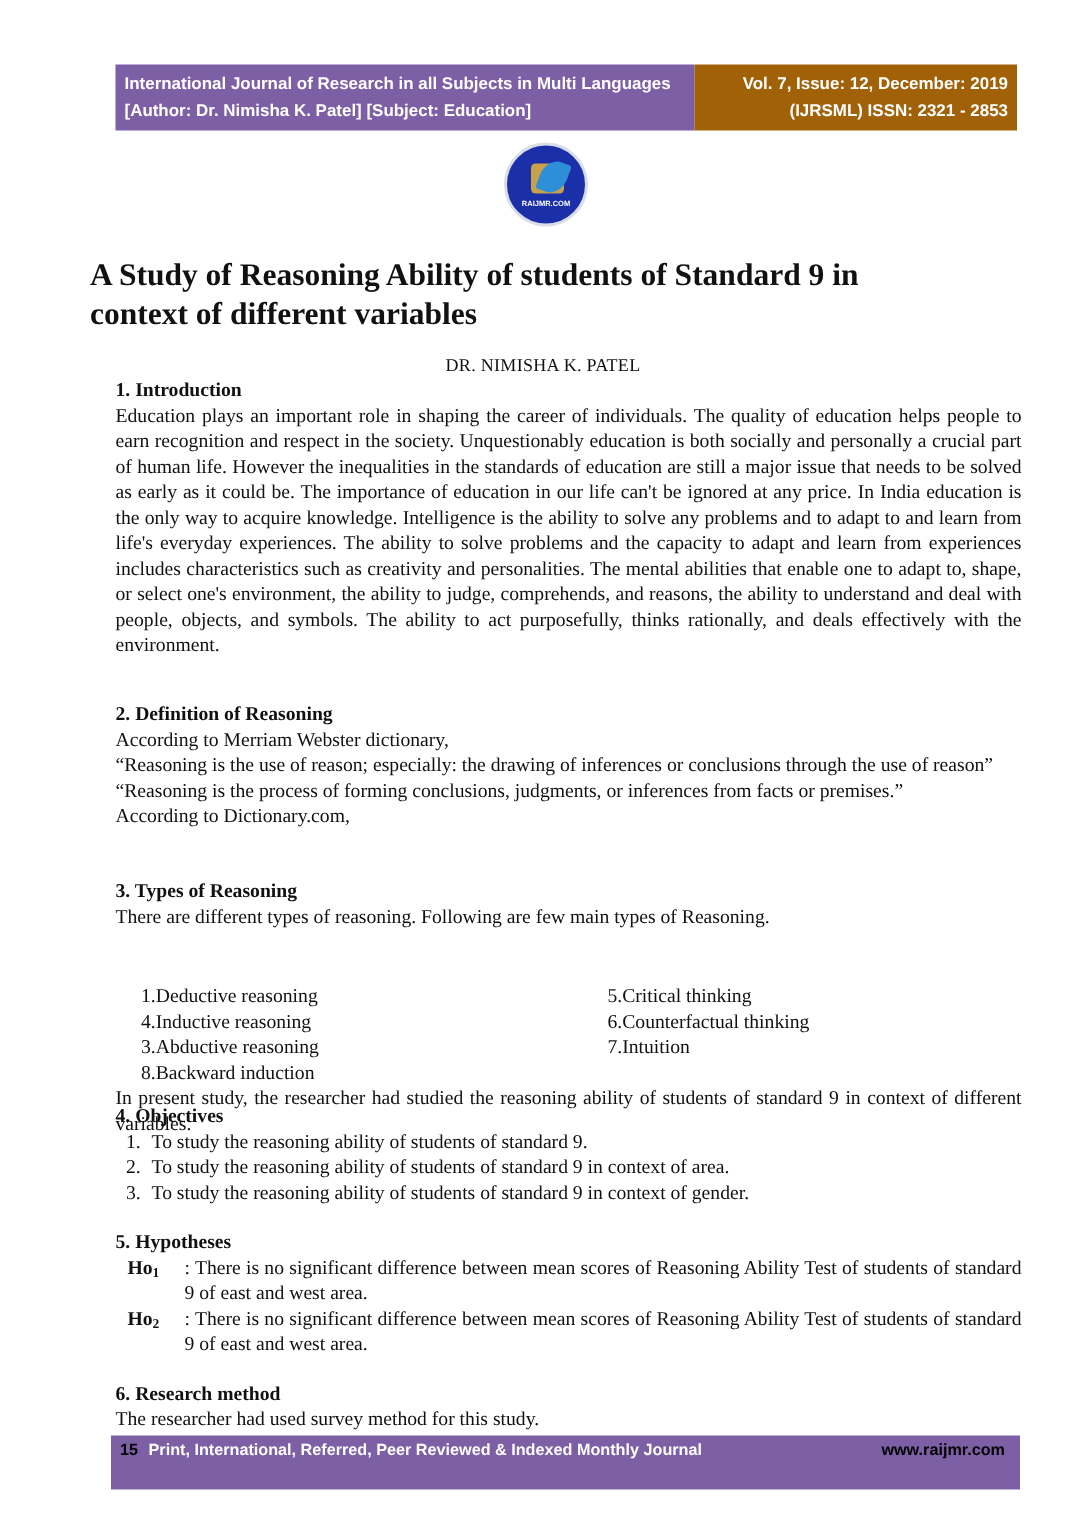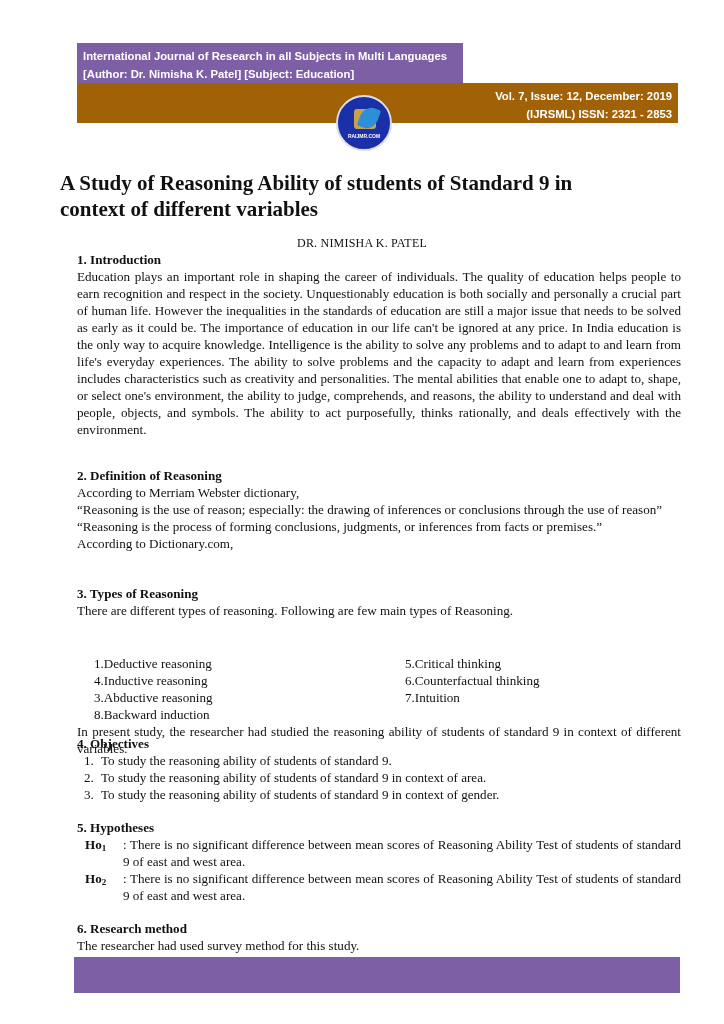--- a/index.html
+++ b/index.html
@@ -1,19 +1,19 @@
 <!DOCTYPE html>
 <html><head>
 <meta charset="utf-8">
 <style>
   * { margin: 0; padding: 0; box-sizing: border-box; }
   html, body { width: 724px; height: 1024px; background: #ffffff; overflow: hidden; }
   body { position: relative; font-family: "Liberation Serif", "DejaVu Serif", serif; color: #111; }
 
-  .header { position: absolute; left: 77px; top: 43px; width: 601px; height: 44px; display: flex; flex-direction: column; }
+  .header { position: absolute; left: 77px; top: 43px; width: 601px; height: 44px; display: flex; }
   .header-left { background: #7d5fa6; width: 386px; height: 100%; padding: 4px 0 0 6px; color: #fff;
     font-family: "Liberation Sans", "DejaVu Sans", sans-serif; font-weight: bold; font-size: 11.3px; line-height: 18px; }
   .header-right { background: #a16207; flex: 1; height: 100%; padding: 4px 6px 0 0; color: #fff; text-align: right;
     font-family: "Liberation Sans", "DejaVu Sans", sans-serif; font-weight: bold; font-size: 11.3px; line-height: 18px; }
 
   .logo { position: absolute; left: 336px; top: 95px; width: 56px; height: 56px; border-radius: 50%;
     background: #1a2fa8; border: 2px solid #d9dde8; }
   .logo-inner { position: absolute; left: 16px; top: 12px; width: 22px; height: 20px; background: #c8a24a; border-radius: 3px; }
   .logo-feather { position: absolute; left: 22px; top: 10px; width: 18px; height: 22px; background: #2d8fd8;
     border-radius: 60% 10% 60% 10%; transform: rotate(20deg); }
@@ -129,14 +129,19 @@
     <span class="hyp-text">: There is no significant difference between mean scores of Reasoning Ability Test of students of standard 9 of east and west area.</span>
   </div>
 </div>
 
 <div class="content" style="top: 920px;">
   <div class="h">6. Research method</div>
   <div class="p-left">The researcher had used survey method for this study.</div>
 </div>
 
 <div class="footer">
+  <div class="footer-line1">
+    <span class="footer-page">15</span>
+    <span>Print, International, Referred,  Peer  Reviewed &amp; Indexed  Monthly Journal</span>
+    <span class="footer-url">www.raijmr.com</span>
+  </div>
   <div class="footer-line2">RET Academy for International Journals of Multidisciplinary Research (RAIJMR)</div>
 </div>
 
 </body></html>

